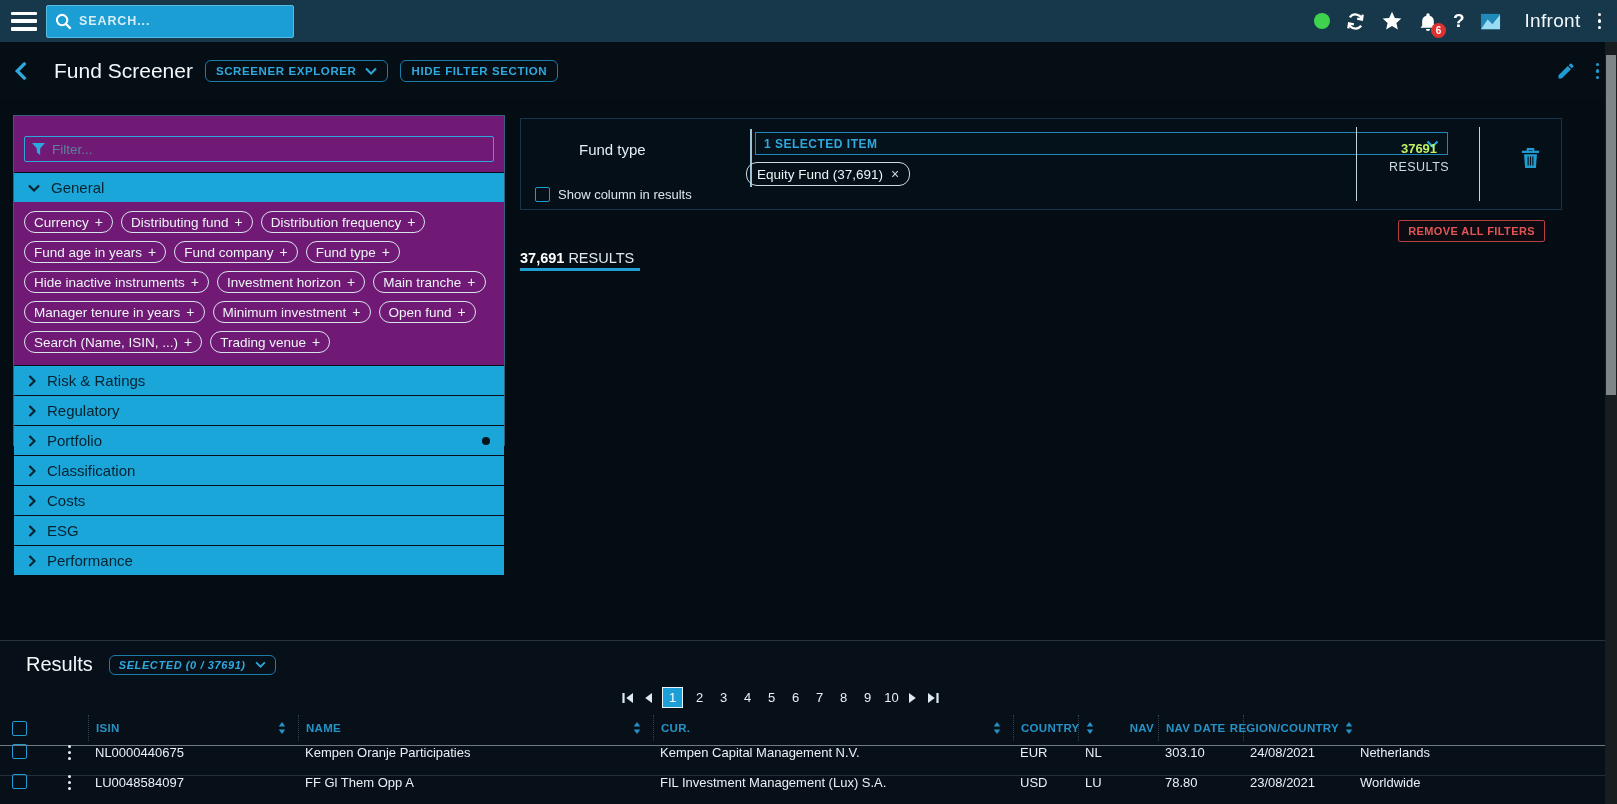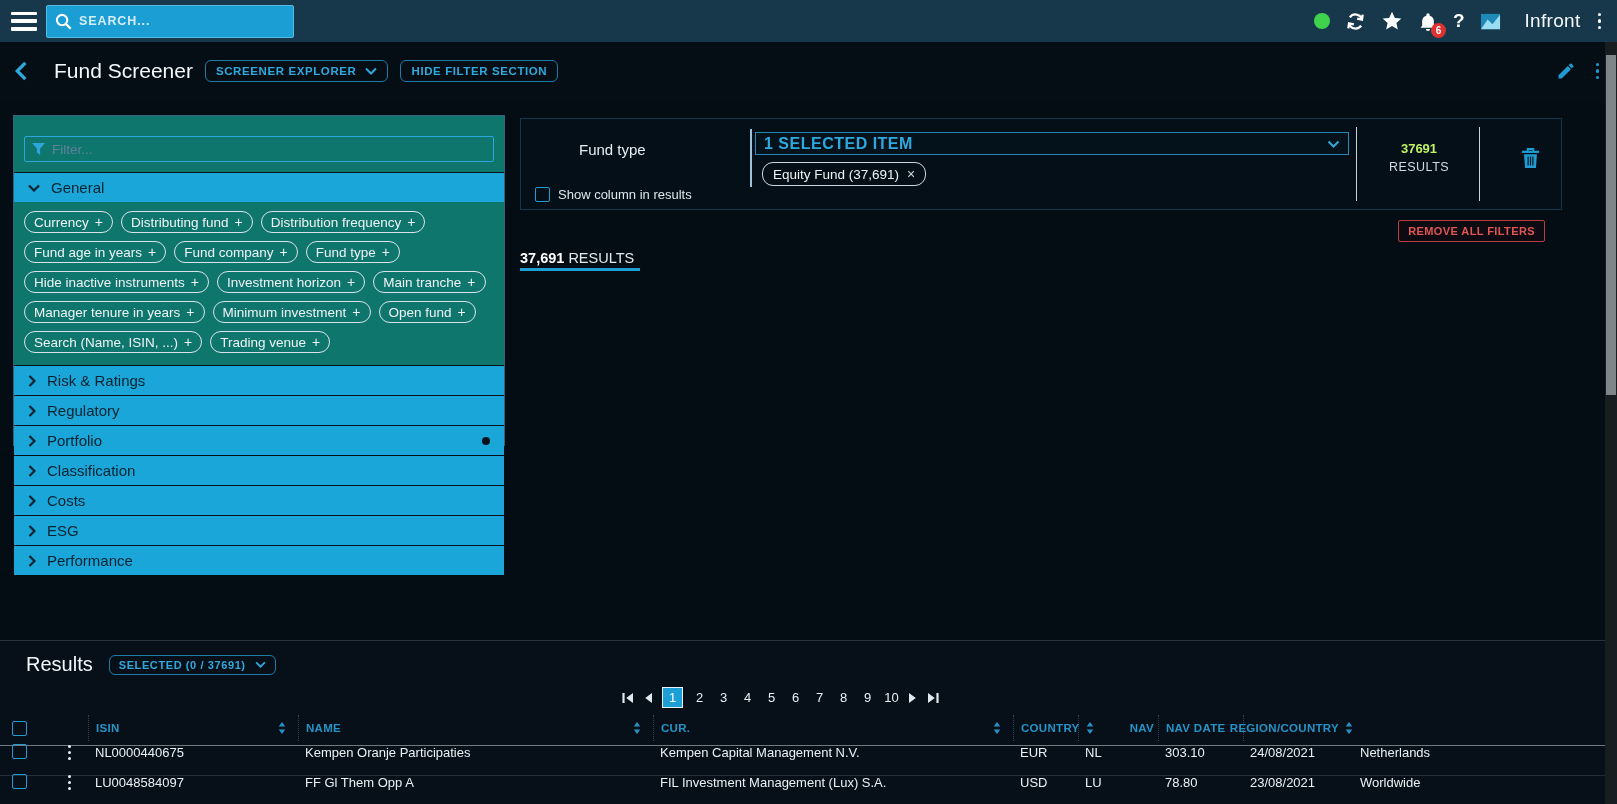--- a/index.html
+++ b/index.html
@@ -55,21 +55,21 @@
     background:transparent; cursor:pointer; margin-left:12px; font-family:"Liberation Sans",sans-serif;
   }
   .screener-right { margin-left:auto; display:flex; align-items:center; gap:18px; padding-right:16px; color:#1f9cd4; }
 
   
   .main { position:absolute; left:0; top:100px; width:1617px; height:540px; }
 
   
   .filter-panel {
     position:absolute; left:13px; top:15px; width:492px; height:331px;
-    background:#0f766e; border:1px solid #35617a;
+    background:#701a75; border:1px solid #35617a;
   }
   .filter-input {
     margin:20px 10px 10px 10px; height:26px; border:1px solid #2ba7dd; border-radius:2px;
     display:flex; align-items:center; padding:0 7px; color:#2ba7dd;
   }
   .filter-input input {
     flex:1; background:transparent; border:none; outline:none; margin-left:7px;
     font-family:"Liberation Sans",sans-serif; font-size:13.5px; color:#bcd3e0;
   }
   .filter-input input::placeholder { color:#5d8299; opacity:1; }
@@ -87,27 +87,27 @@
   .chip .plus { font-size:14px; font-weight:500; }
 
   
   .fundcard {
     position:absolute; left:520px; top:18px; width:1042px; height:92px;
     background:#050f17; border:1px solid #14364a;
   }
   .ft-label { position:absolute; left:58px; top:22px; font-size:15px; color:#e4edf2; }
   .ft-vline { position:absolute; left:229px; top:10px; width:2px; height:58px; background:#9fc3d6; }
   .ft-select {
-    position:absolute; left:234px; top:13px; width:594px; height:23px; border:1px solid #2087b8;
-    display:flex; align-items:center; padding:0 8px; color:#2fa9dd; font-size:16px; font-weight:700;
+    position:absolute; left:234px; top:13px; width:693px; height:23px; border:1px solid #2087b8;
+    display:flex; align-items:center; padding:0 8px; color:#2fa9dd; font-size:12px; font-weight:700;
     letter-spacing:.5px; cursor:pointer; background:#04121c;
   }
   .ft-select .chev { margin-left:auto; }
   .ft-chip {
-    position:absolute; left:241px; top:43px; height:24px; border:1px solid #cdd9e0; border-radius:11px;
+    position:absolute; left:225px; top:43px; height:24px; border:1px solid #cdd9e0; border-radius:11px;
     display:flex; align-items:center; gap:8px; padding:0 10px; font-size:13.5px; color:#eef3f6; cursor:pointer;
   }
   .ft-chip .x { color:#cfd9df; font-size:14px; cursor:pointer; }
   .ft-check { position:absolute; left:14px; top:68px; display:flex; align-items:center; gap:8px; font-size:13px; color:#dce7ed; }
   .cb { width:15px; height:15px; border:1.5px solid #1f9cd4; border-radius:2px; background:transparent; display:inline-block; cursor:pointer; flex:none; }
   .ft-div { position:absolute; top:8px; width:1px; height:74px; background:#c3d4dd; }
   .ft-results { position:absolute; left:838px; top:22px; width:120px; text-align:center; }
   .ft-results .num { font-size:13px; font-weight:700; color:#bef264; }
   .ft-results .cap { font-size:12.5px; color:#cfdbe2; letter-spacing:.5px; margin-top:4px; }
   .ft-trash { position:absolute; left:1000px; top:28px; color:#1f9cd4; cursor:pointer; }
@@ -123,21 +123,21 @@
     font-family:"Liberation Sans",sans-serif;
   }
 
   
   .results {
     position:absolute; left:0; top:640px; width:1617px; height:164px;
     background:#071019; border-top:1px solid #27343c;
   }
   .res-head { display:flex; align-items:center; padding:12px 0 0 26px; }
   .res-title { font-size:20px; font-weight:500; color:#f2f7fa; }
-  .res-selected { margin-left:16px; font-size:11px; padding:3px 9px; }
+  .res-selected { margin-left:16px; font-size:11px; padding:3px 9px;font-style:italic; }
   .pagination {
     position:absolute; left:0; top:46px; width:1617px; display:flex; align-items:center; justify-content:center;
     gap:9px; transform:translateX(-28px); color:#dfe9ee;
   }
   .pg { min-width:15px; text-align:center; font-size:13px; font-weight:500; color:#e8f0f5; cursor:pointer; }
   .pg-icon { color:#dfe9ee; cursor:pointer; display:flex; align-items:center; }
   .pg.active {
     background:#1b9fd6; border:1px solid #e8f4fa; width:21px; height:21px; min-width:21px;
     display:flex; align-items:center; justify-content:center; color:#fff;
   }

